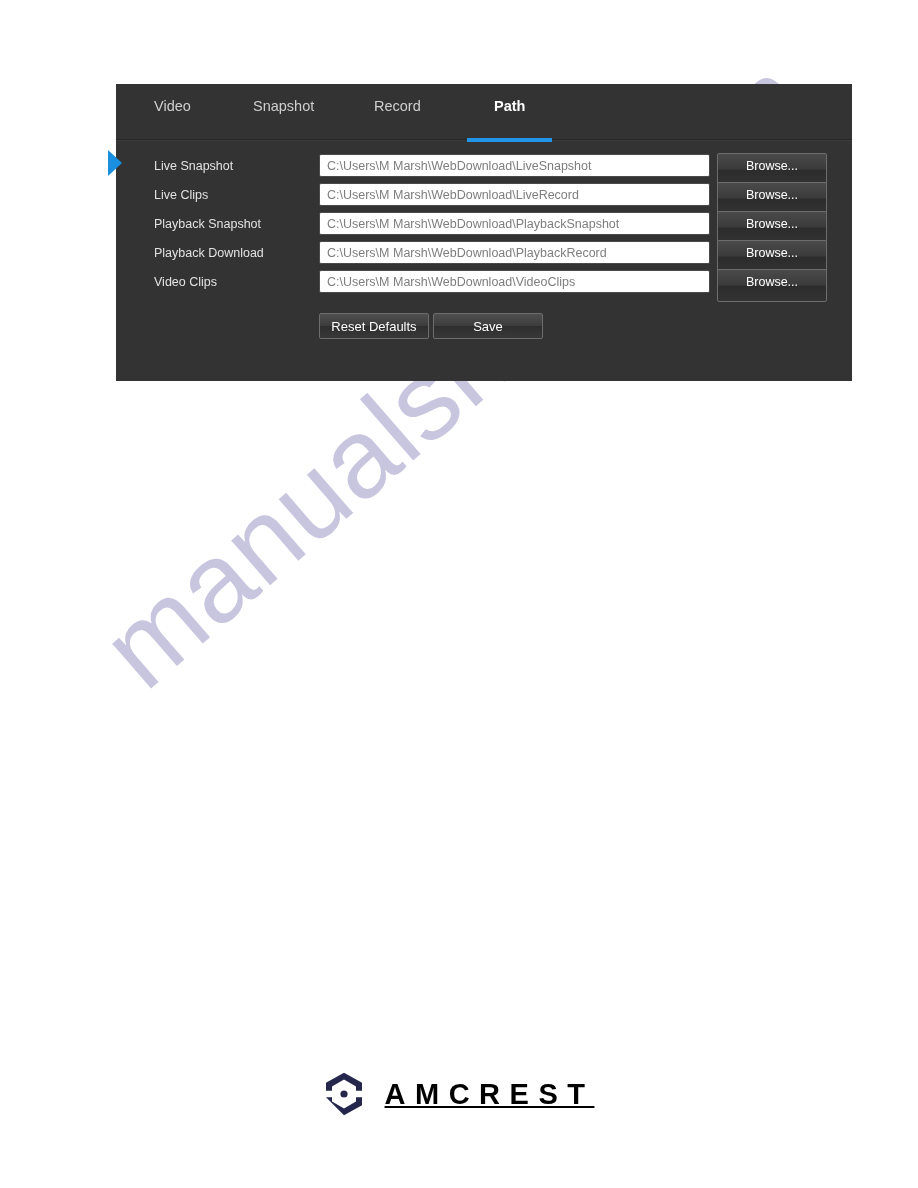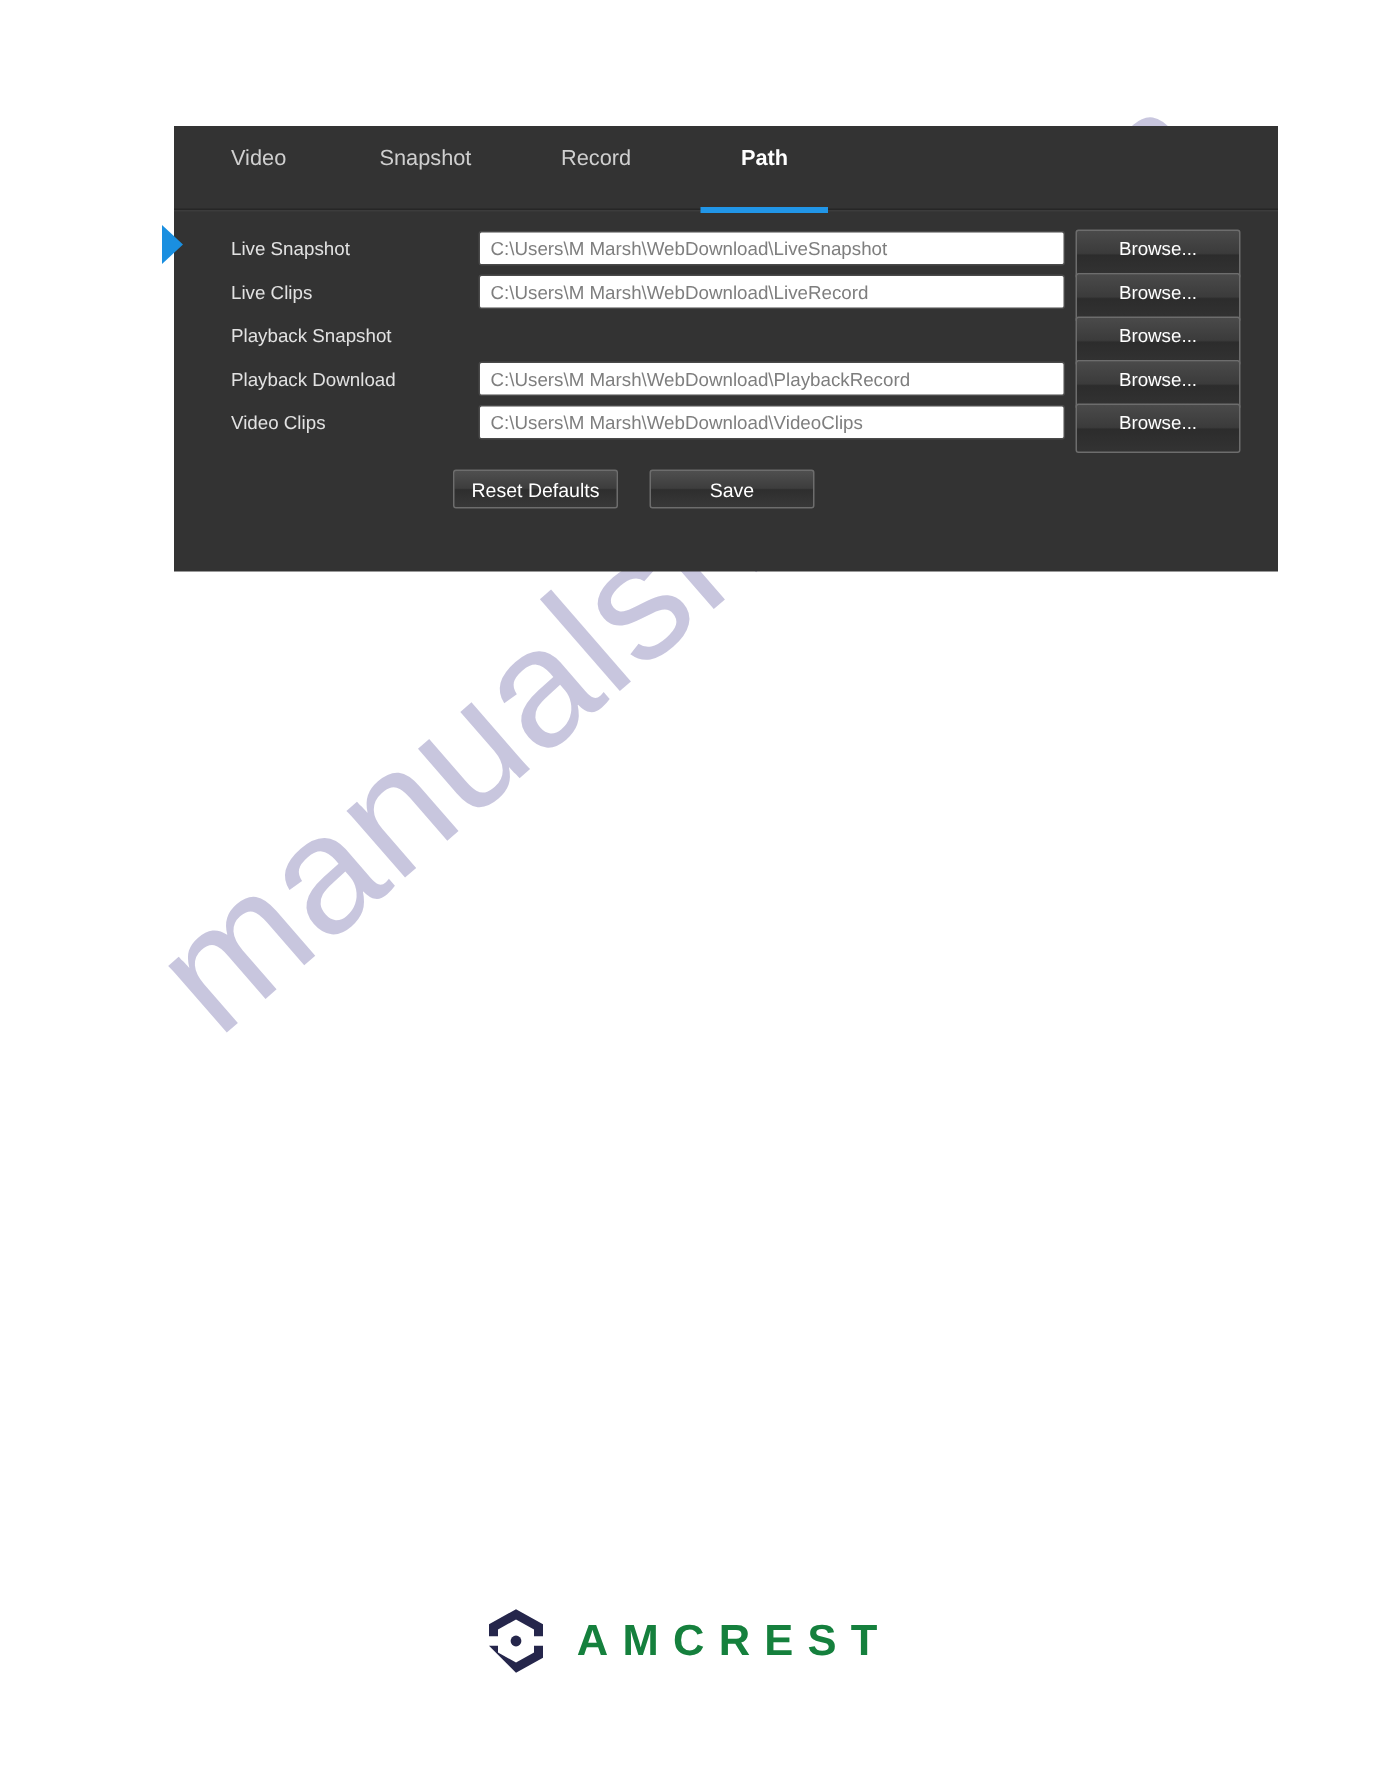--- a/index.html
+++ b/index.html
@@ -173,21 +173,21 @@
     font-size: 13px;
     color: #ffffff;
     background: linear-gradient(to bottom, #4f4f4f 0%, #3d3d3d 48%, #2e2e2e 52%, #383838 100%);
     border: 1px solid #6d6d6d;
     border-radius: 2px;
     box-sizing: border-box;
     cursor: pointer;
     font-family: "Liberation Sans", sans-serif;
   }
   #btn-reset {
-    left: 186px;
+    left: 203px;
     width: 110px;
   }
   #btn-save {
     left: 317px;
     width: 110px;
   }
 
   
   #footer-logo {
     position: absolute;
@@ -202,25 +202,26 @@
   }
   #logo-mark {
     width: 40px;
     height: 44px;
     margin-right: 18px;
     flex: none;
   }
   #logo-wordmark {
     font-size: 29px;
     letter-spacing: 9.5px;
-    color: #15803d;
+    color: #000000;
     font-weight: 600;
     font-family: "Liberation Sans", sans-serif;
     line-height: 1;
     padding-left: 3px;
+    text-decoration: underline;
   }
 </style>
 </head>
 <body>
 
 <div id="watermark">
   <div class="wm-text">manualshive.com</div>
 </div>
 
 <div id="ui-panel">
@@ -255,20 +256,21 @@
     </div>
 
     <div class="path-row">
       <div class="row-label">Live Clips</div>
       <div class="path-input">C:\Users\M Marsh\WebDownload\LiveRecord</div>
       <div class="browse-button">Browse...</div>
     </div>
 
     <div class="path-row">
       <div class="row-label">Playback Snapshot</div>
+      <div class="path-input">C:\Users\M Marsh\WebDownload\PlaybackSnapshot</div>
       <div class="browse-button">Browse...</div>
     </div>
 
     <div class="path-row">
       <div class="row-label">Playback Download</div>
       <div class="path-input">C:\Users\M Marsh\WebDownload\PlaybackRecord</div>
       <div class="browse-button">Browse...</div>
     </div>
 
     <div class="path-row">

